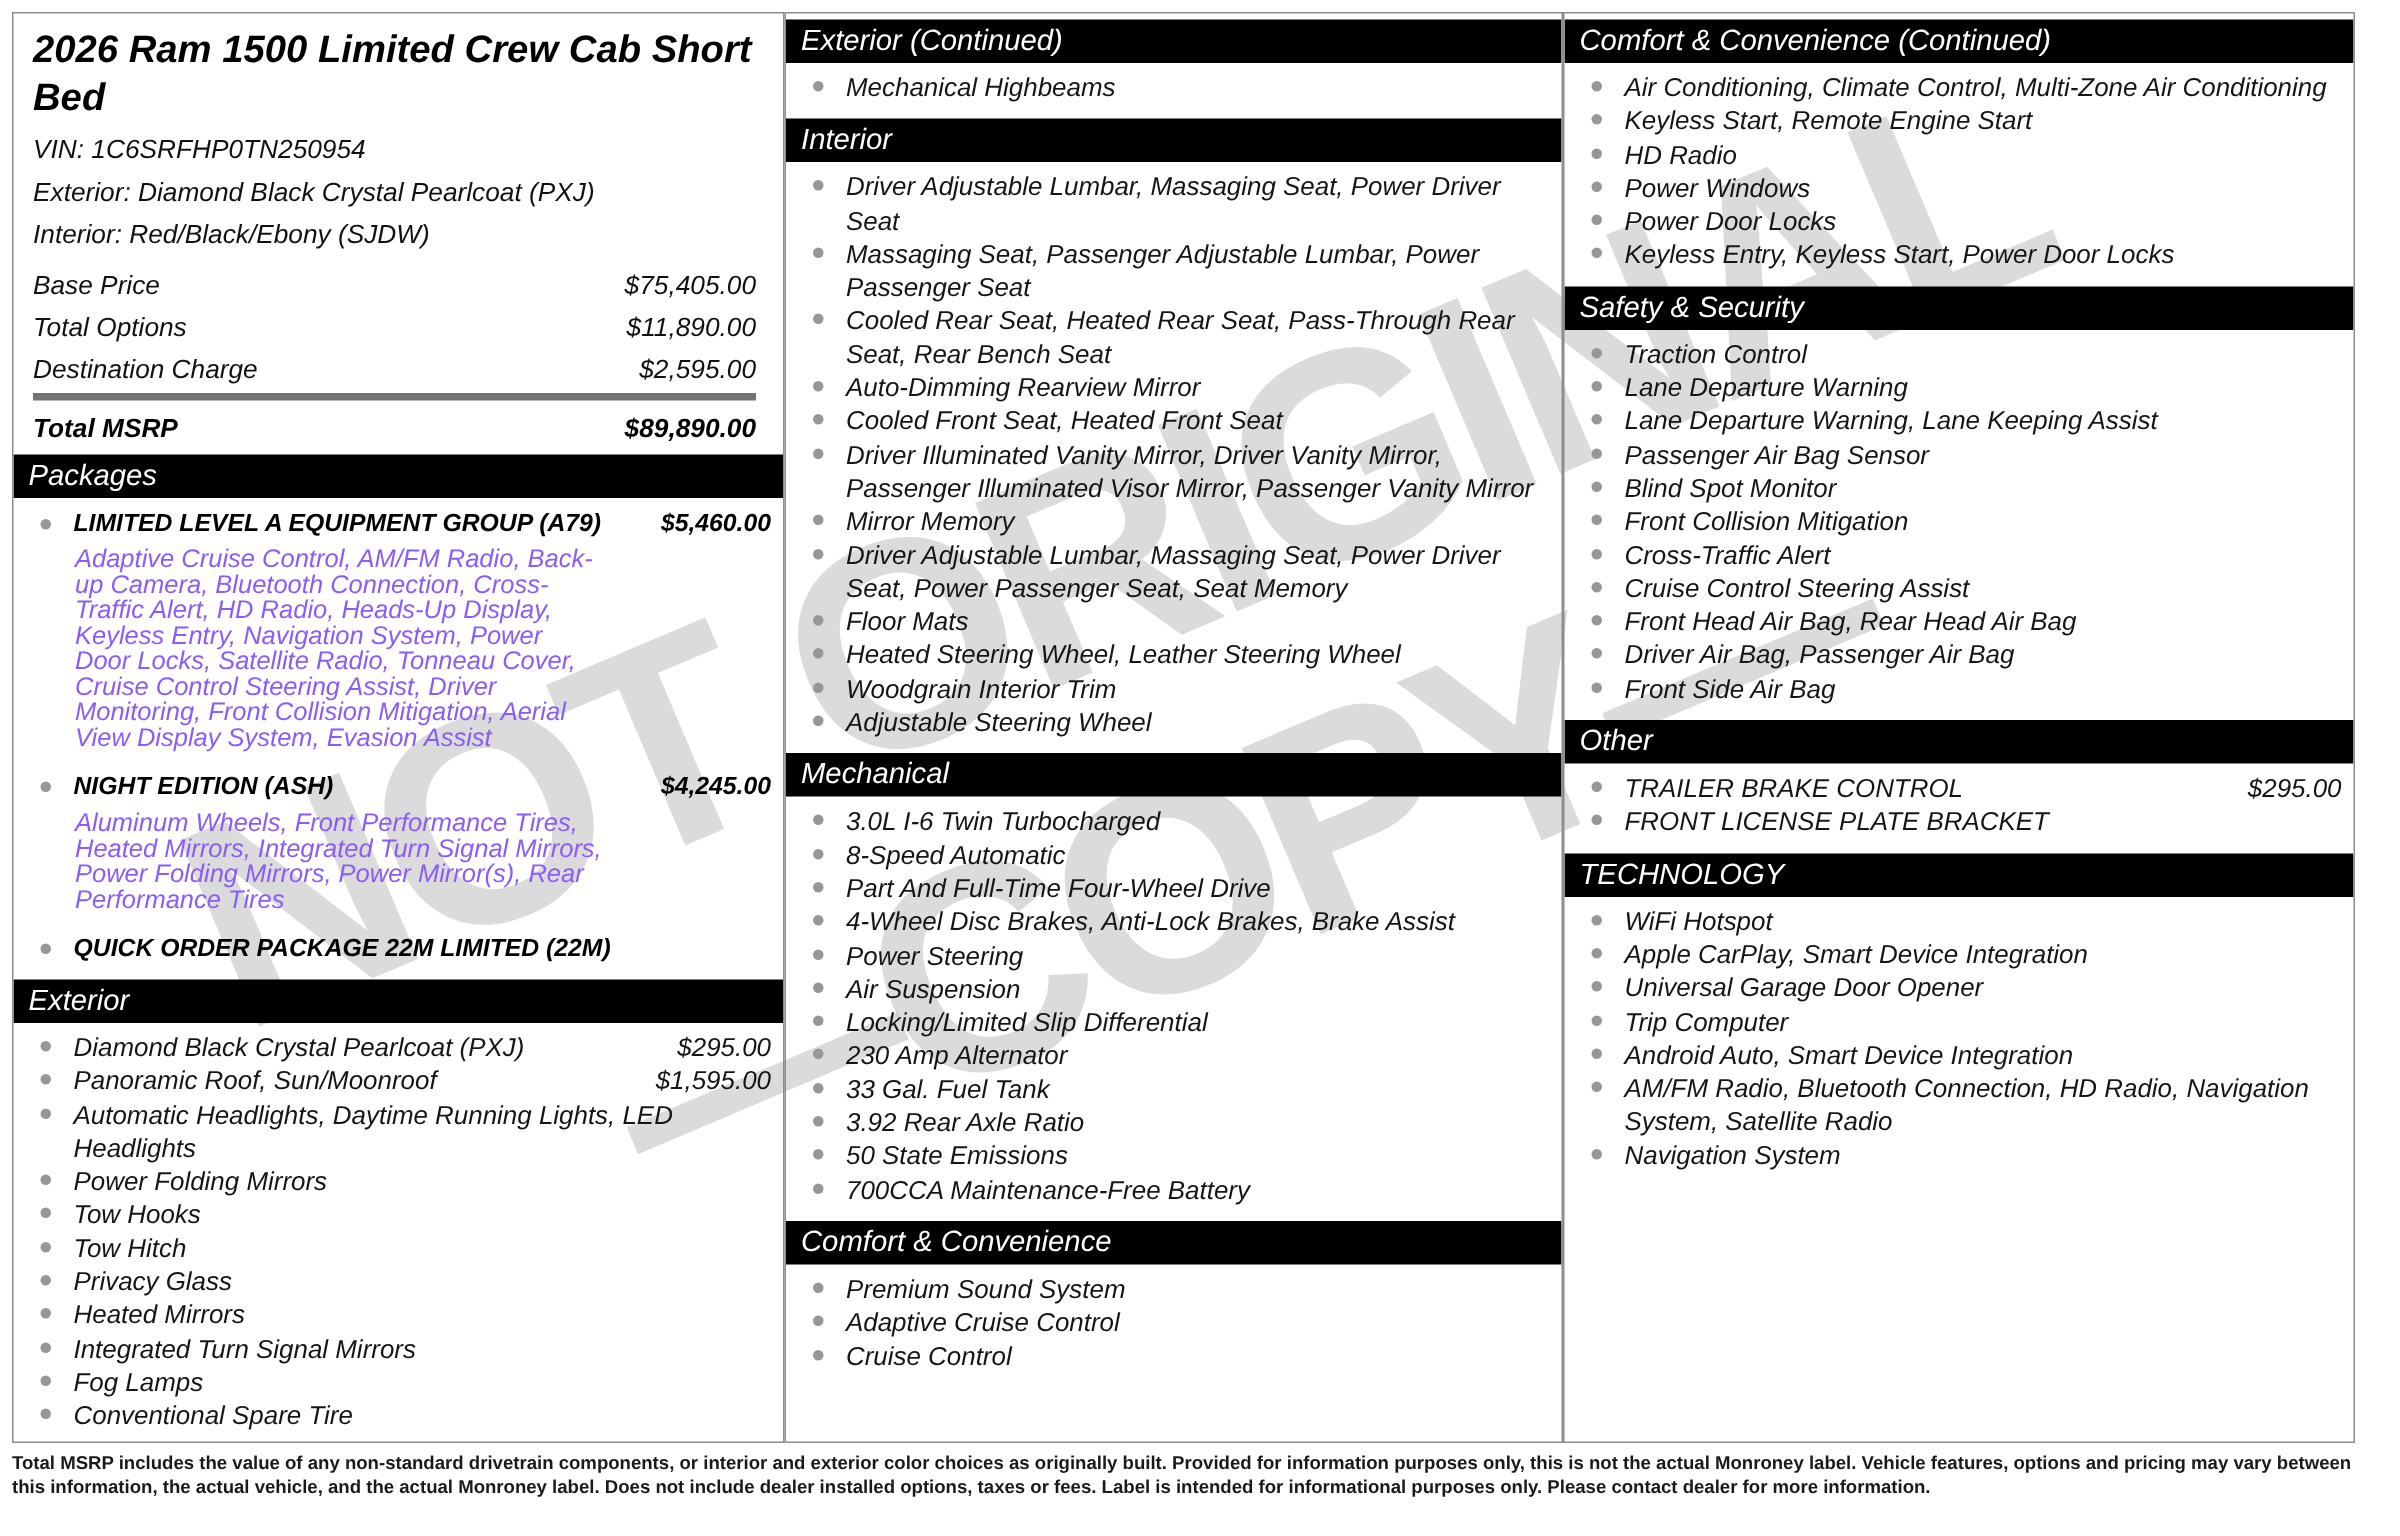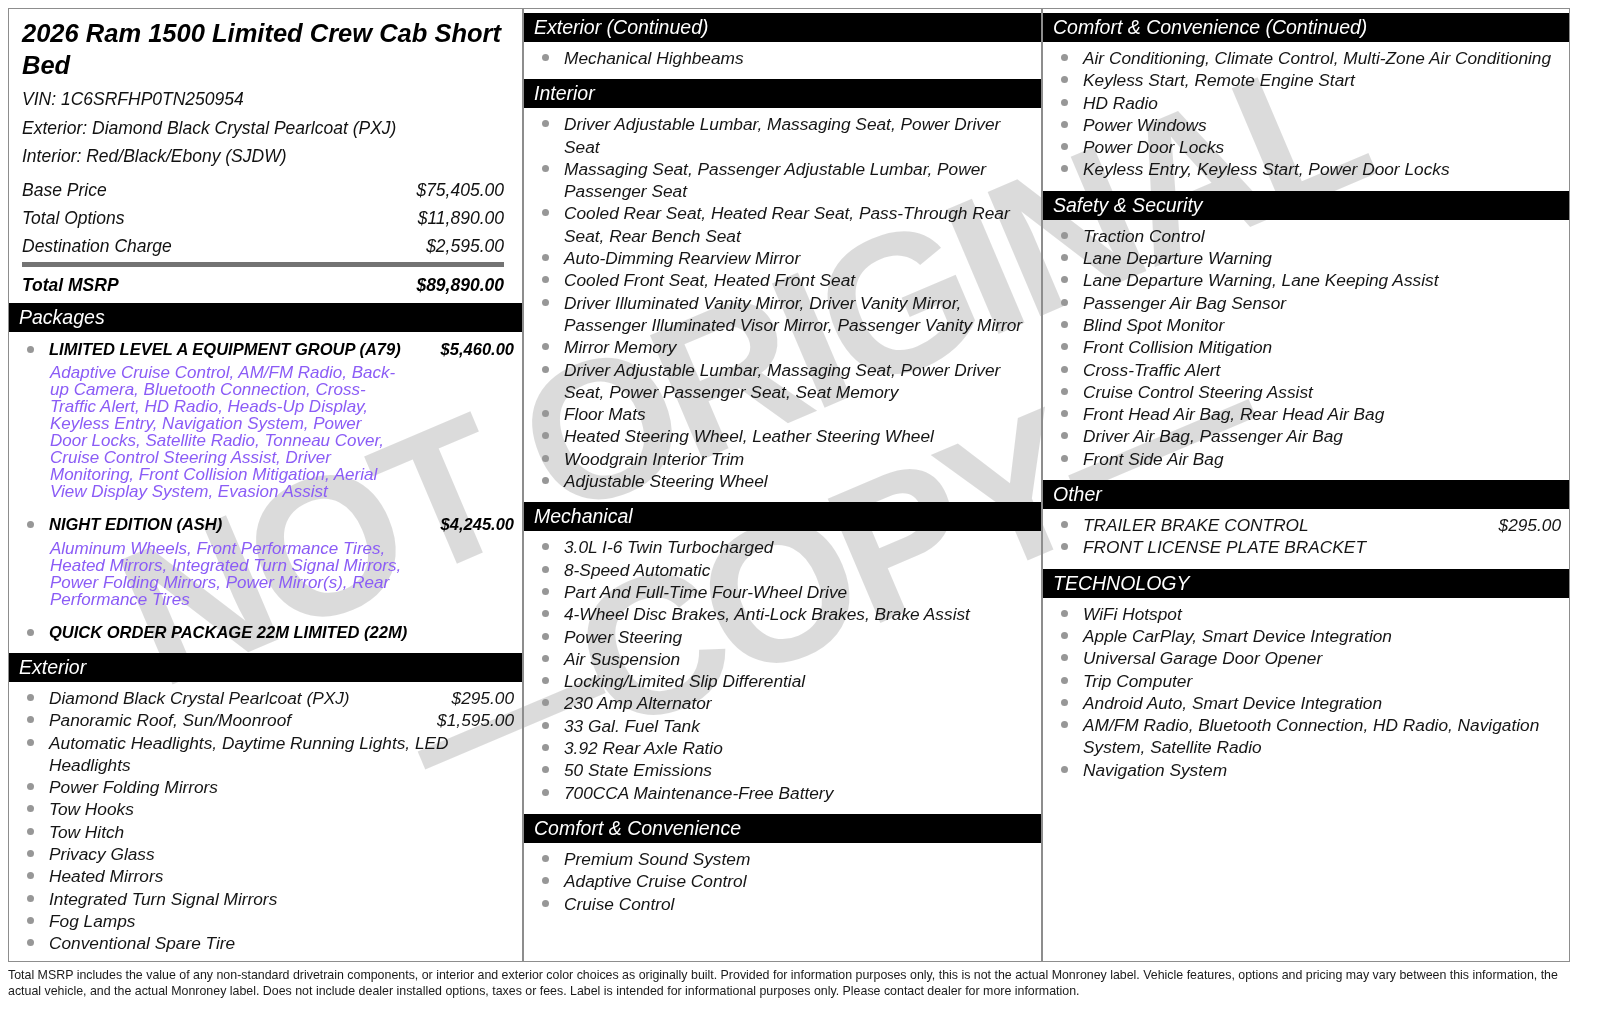--- a/index.html
+++ b/index.html
@@ -55,21 +55,21 @@
   .item.pkg{margin-top:2px;}
   .item.pkg .item-text,.item.pkg .item-price{font-weight:700;font-size:16.5px;line-height:21.5px;color:#000;}
   .item-desc{
     font-size:17px;line-height:17px;max-width:352px;
     margin:4px 0 14px 1px;color:#8b5cf6;
   }
   .item-desc:empty{display:none;}
   
   .disclaimer{
     position:absolute;left:8px;top:968px;width:1578px;z-index:1;
-    font-size:12.4px;line-height:15.5px;color:#1a1a1a;margin:0;
+    font-size:12.4px;line-height:15.5px;color:#1a1a1a;margin:0;font-weight:bold;
   }
 </style>
 </head>
 <body>
 
 <div class="watermark">
   <div>NOT ORIGINAL</div>
   <div>—COPY—</div>
 </div>
 

